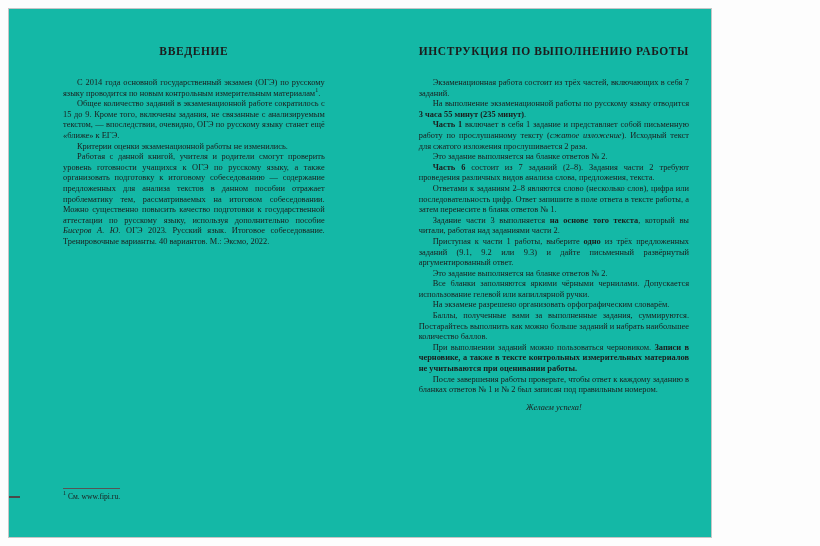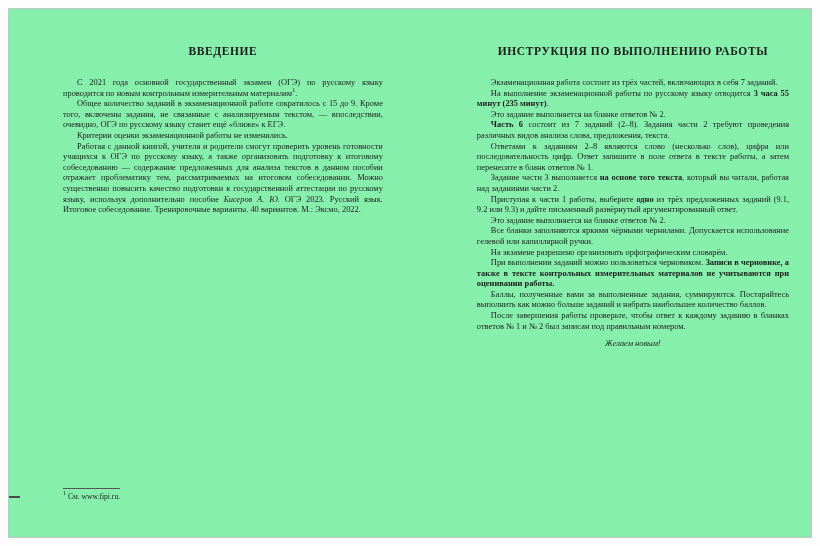--- a/index.html
+++ b/index.html
@@ -2,22 +2,22 @@
 <html lang="ru"><head>
 <meta charset="utf-8">
 <style>
   * { margin:0; padding:0; box-sizing:border-box; }
   html,body { background:#fdfdfd; }
   .canvas {
     position:relative; width:820px; height:546px; overflow:hidden;
     background:#fdfdfd; font-family:"Liberation Serif", serif; color:#1c1c1c;
   }
   .spread {
-    position:absolute; left:8px; top:8px; width:804px; height:530px;
-    background:#86efac; border:1px solid #c6c6c6; display:flex;gap:22px;
+    position:absolute; left:8px; top:8px; width:704px; height:530px;
+    background:#14b8a6; border:1px solid #c6c6c6; display:flex;gap:22px;
   }
   .page { width:50%; position:relative; }
   .page.left  { padding:36px 16px 0 54px; }
   .page.right { padding:36px 22px 0 56px; }
   .page-title {
     font-size:11.5px; font-weight:bold; text-align:center;
     letter-spacing:0.6px; margin-bottom:21px; white-space:nowrap;
   }
   .body {
     text-align:justify; font-size:8.4px; line-height:10.6px;
@@ -37,44 +37,45 @@
 </head>
 <body>
 
 <div class="canvas">
   <div class="spread">
     <div class="edge-mark"></div>
 
     <div class="page left">
       <div class="page-title">ВВЕДЕНИЕ</div>
       <div class="body">
-          <p class="para"><span>С 2021 года основной государственный экзамен (ОГЭ) по русскому языку проводится по новым контрольным измерительным материалам</span><sup>1</sup><span>.</span></p>
+          <p class="para"><span>С 2014 года основной государственный экзамен (ОГЭ) по русскому языку проводится по новым контрольным измерительным материалам</span><sup>1</sup><span>.</span></p>
           <p class="para"><span>Общее количество заданий в экзаменационной работе сократилось с 15 до 9. Кроме того, включены задания, не связанные с анализируемым текстом, — впоследствии, очевидно, ОГЭ по русскому языку станет ещё «ближе» к ЕГЭ.</span></p>
           <p class="para"><span>Критерии оценки экзаменационной работы не изменились.</span></p>
           <p class="para"><span>Работая с данной книгой, учителя и родители смогут проверить уровень готовности учащихся к ОГЭ по русскому языку, а также организовать подготовку к итоговому собеседованию — содержание предложенных для анализа текстов в данном пособии отражает проблематику тем, рассматриваемых на итоговом собеседовании. Можно существенно повысить качество подготовки к государственной аттестации по русскому языку, используя дополнительно пособие </span><span class="i">Бисеров А. Ю.</span><span> ОГЭ 2023. Русский язык. Итоговое собеседование. Тренировочные варианты. 40 вариантов. М.: Эксмо, 2022.</span></p>
         </div>
       <div class="footnote">
         <div class="footnote-rule"></div>
         <div class="footnote-text"><sup>1</sup><span> См. www.fipi.ru.</span></div>
       </div>
     </div>
 
     <div class="page right">
       <div class="page-title">ИНСТРУКЦИЯ ПО ВЫПОЛНЕНИЮ РАБОТЫ</div>
       <div class="body">
           <p class="para"><span>Экзаменационная работа состоит из трёх частей, включающих в себя 7 заданий.</span></p>
           <p class="para"><span>На выполнение экзаменационной работы по русскому языку отводится </span><span class="b">3 часа 55 минут (235 минут)</span><span>.</span></p>
+          <p class="para"><span class="b">Часть 1</span><span> включает в себя 1 задание и представляет собой письменную работу по прослушанному тексту (</span><span class="i">сжатое изложение</span><span>). Исходный текст для сжатого изложения прослушивается 2 раза.</span></p>
           <p class="para"><span>Это задание выполняется на бланке ответов № 2.</span></p>
           <p class="para"><span class="b">Часть 6</span><span> состоит из 7 заданий (2–8). Задания части 2 требуют проведения различных видов анализа слова, предложения, текста.</span></p>
           <p class="para"><span>Ответами к заданиям 2–8 являются слово (несколько слов), цифра или последовательность цифр. Ответ запишите в поле ответа в тексте работы, а затем перенесите в бланк ответов № 1.</span></p>
           <p class="para"><span>Задание части 3 выполняется </span><span class="b">на основе того текста</span><span>, который вы читали, работая над заданиями части 2.</span></p>
           <p class="para"><span>Приступая к части 1 работы, выберите </span><span class="b">одно</span><span> из трёх предложенных заданий (9.1, 9.2 или 9.3) и дайте письменный развёрнутый аргументированный ответ.</span></p>
           <p class="para"><span>Это задание выполняется на бланке ответов № 2.</span></p>
           <p class="para"><span>Все бланки заполняются яркими чёрными чернилами. Допускается использование гелевой или капиллярной ручки.</span></p>
           <p class="para"><span>На экзамене разрешено организовать орфографическим словарём.</span></p>
+          <p class="para"><span>Баллы, полученные вами за выполненные задания, суммируются. Постарайтесь выполнить как можно больше заданий и набрать наибольшее количество баллов.</span></p>
           <p class="para"><span>При выполнении заданий можно пользоваться черновиком. </span><span class="b">Записи в черновике, а также в тексте контрольных измерительных материалов не учитываются при оценивании работы.</span></p>
-          <p class="para"><span>Баллы, полученные вами за выполненные задания, суммируются. Постарайтесь выполнить как можно больше заданий и набрать наибольшее количество баллов.</span></p>
           <p class="para"><span>После завершения работы проверьте, чтобы ответ к каждому заданию в бланках ответов № 1 и № 2 был записан под правильным номером.</span></p>
-          <p class="para align-center no-indent space-before"><span class="i">Желаем новым!</span></p>
+          <p class="para align-center no-indent space-before"><span class="i">Желаем успеха!</span></p>
         </div>
     </div>
   </div>
 </div>
 
 </body></html>

